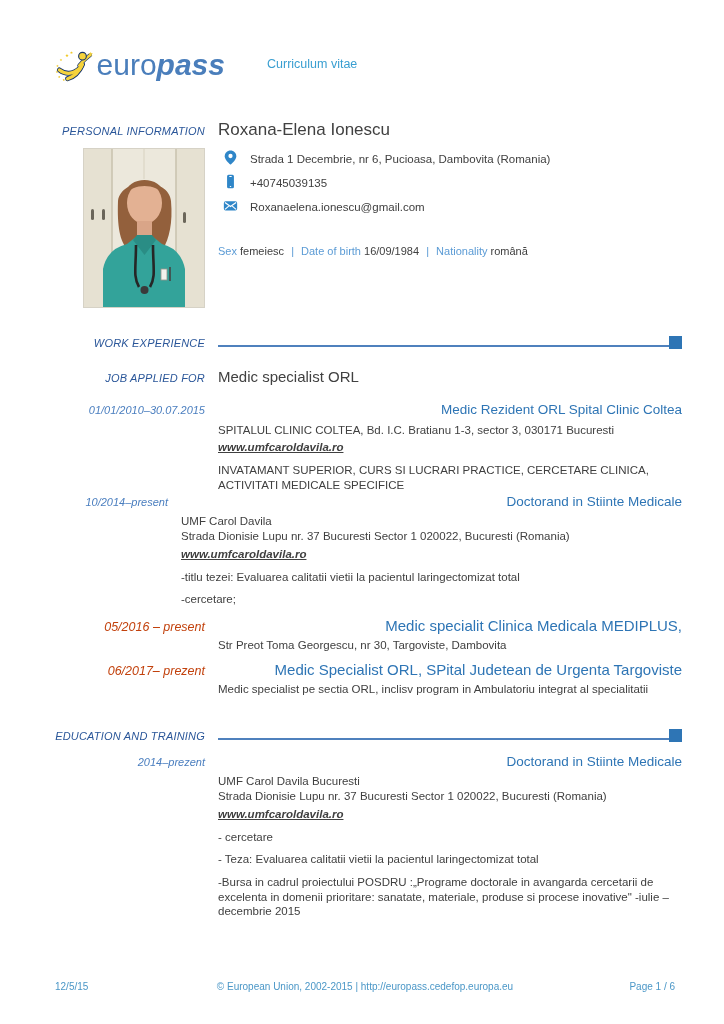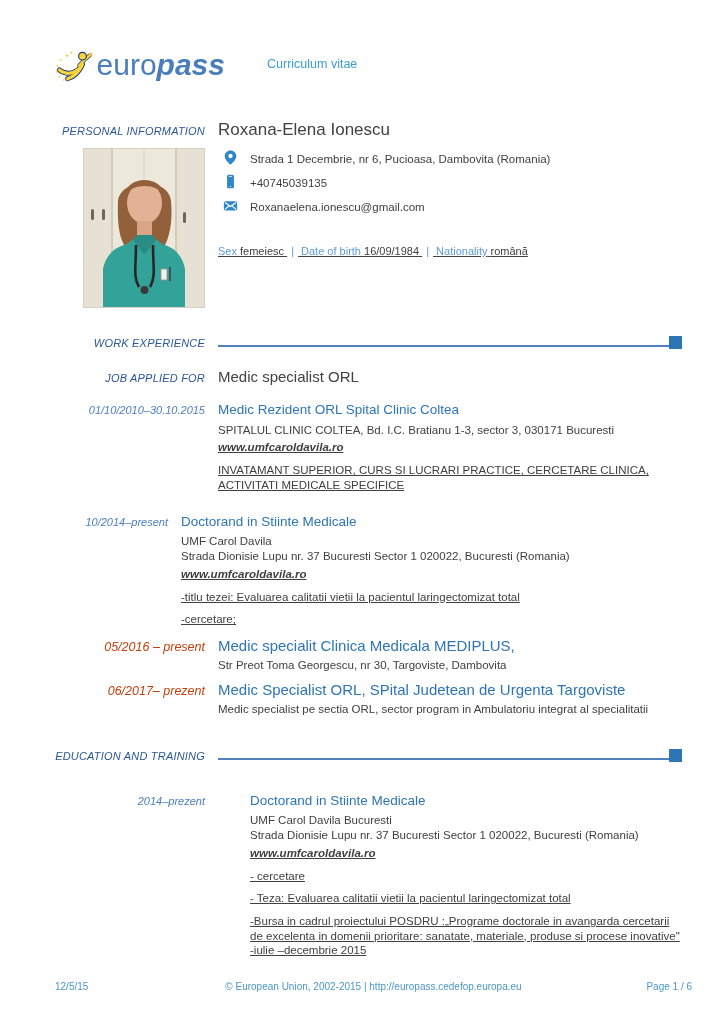--- a/index.html
+++ b/index.html
@@ -12,68 +12,68 @@
     overflow:hidden;
   }
   .row{display:flex;padding-left:55px;padding-right:42px;}
   .row.baseline{align-items:baseline;}
   .lbl{flex:0 0 150px;width:150px;text-align:right;font-style:italic;}
   .content{flex:1;margin-left:13px;min-width:0;}
 
   .section-label{color:#2a5699;font-size:11px;letter-spacing:.2px;}
   .small-date{color:#4a7ebf;font-size:11px;line-height:1.3;}
   .big-date{color:#c2410c;font-size:12.5px;line-height:1.3;}
-  .entry-title{color:#2e75b5;font-size:13.5px;line-height:1.3;}
+  .entry-title{color:#2e75b5;font-size:13.5px;line-height:1.3;text-align:right;}
   .entry-title.big{font-size:15px;}
   .body-text{font-size:11.5px;line-height:1.28;color:#404040;}
   .weblink{font-size:11.5px;line-height:1.28;color:#404040;font-weight:bold;text-decoration:underline;cursor:pointer;font-style:italic;}
 
   
   .header{display:flex;align-items:flex-start;padding:36px 42px 0 55px;height:60px;gap:42px;}
   .logo-wrap{width:170px;display:flex;align-items:flex-start;}
   .logo-text{font-size:30px;color:#4a7ebb;line-height:58px;white-space:nowrap;margin-left:2px;}
   .logo-text .pass{font-weight:bold;font-style:italic;}
   .subtitle{margin-top:21px;font-size:12.5px;color:#3a9fd1;text-align:right;}
 
   
   .name-row{margin-top:24px;}
   .person-name{font-size:17px;color:#414141;}
   .photo-row{margin-top:8px;}
   .photo-frame{margin-left:auto;width:122px;height:160px;border:1px solid #d6d2c6;box-sizing:border-box;}
   .contact-line{display:flex;align-items:flex-end;margin-top:2px;margin-bottom:9px;}
   .contact-line .cicon{width:15px;height:15px;flex:0 0 15px;margin-left:5px;}
   .contact-line .ctext{margin-left:12px;font-size:11.5px;color:#404040;}
-  .meta-line{margin-top:32px;font-size:11px;text-decoration:underline;}
+  .meta-line{margin-top:32px;font-size:11px;}
   .meta-line .mlabel{color:#5b9bd5;}
   .meta-line .msep{color:#5b9bd5;padding:0 4px;}
   .meta-line .mval{color:#404040;}
 
   
   .job-row{margin-top:16px;}
   .job-value{font-size:15px;color:#414141;}
 
   
   .section-header-row{margin-top:26px;align-items:center;height:18px;}
   .rule{position:relative;height:14px;}
   .rule::before{content:"";position:absolute;left:0;right:0;top:9px;height:2px;background:#4f81bd;}
   .rule-square{position:absolute;right:0;top:0;width:13px;height:13px;background:#2e75b5;}
 
   
   .entry1{margin-top:16px;}
-  .entry2{margin-top:20px;padding-left:18px;}
+  .entry2{padding-left:18px;}
   .entry3{margin-top:9px;}
   .entry4{margin-top:8px;}
   .mt2{margin-top:2px;}
   .mt4{margin-top:4px;}
-  .mt8{margin-top:8px;text-decoration:underline;}
+  .mt8{margin-top:8px;}
   .edu-header{margin-top:30px;}
-  .edu-entry{margin-top:27px;gap:32px;}
-
-  
-  .footer{position:absolute;left:55px;right:32px;bottom:32px;display:flex;font-size:10px;color:#4b97c7;}
+  .edu-entry{margin-top:8px;}
+
+  
+  .footer{position:absolute;left:55px;right:49px;bottom:32px;display:flex;font-size:10px;color:#4b97c7;}
   .footer-left{width:150px;text-align:left;}
   .footer-center{flex:1;text-align:center;}
   .footer-right{width:150px;text-align:right;}
 </style>
 </head>
 <body>
 
 <div class="page">
 
   <div class="header">
@@ -181,21 +181,21 @@
   </div>
 
   <div class="row baseline job-row">
     <div class="lbl section-label">JOB APPLIED FOR</div>
     <div class="content">
       <div class="job-value">Medic specialist ORL</div>
     </div>
   </div>
 
   <div class="row baseline entry1">
-    <div class="lbl small-date">01/10/2010–30.10.2015</div>
+    <div class="lbl small-date">01/01/2010–30.07.2015</div>
     <div class="content">
       <div class="entry-title">Medic Rezident ORL Spital Clinic Coltea</div>
       <div class="body-text mt4">SPITALUL CLINIC COLTEA, Bd. I.C. Bratianu 1-3, sector 3, 030171 Bucuresti</div>
       <div><span class="weblink">www.umfcaroldavila.ro</span></div>
       <div class="body-text mt8">INVATAMANT SUPERIOR, CURS SI LUCRARI PRACTICE, CERCETARE CLINICA, ACTIVITATI MEDICALE SPECIFICE</div>
     </div>
   </div>
 
   <div class="row baseline entry2">
     <div class="lbl small-date">10/2014–present</div>
@@ -214,21 +214,21 @@
     <div class="content">
       <div class="entry-title big">Medic specialit Clinica Medicala MEDIPLUS,</div>
       <div class="body-text mt2">Str Preot Toma Georgescu, nr 30, Targoviste, Dambovita</div>
     </div>
   </div>
 
   <div class="row baseline entry4">
     <div class="lbl big-date">06/2017– prezent</div>
     <div class="content">
       <div class="entry-title big">Medic Specialist  ORL, SPital Judetean de Urgenta Targoviste</div>
-      <div class="body-text mt2">Medic specialist pe sectia ORL, sector program in Ambulatoriu integrat al specialitatii</div>
+      <div class="body-text mt2">Medic specialist pe sectia ORL, inclisv program in Ambulatoriu integrat al specialitatii</div>
     </div>
   </div>
 
   <div class="row section-header-row edu-header">
     <div class="lbl section-label">EDUCATION AND TRAINING</div>
     <div class="content rule">
       <span class="rule-square"></span>
     </div>
   </div>
 

